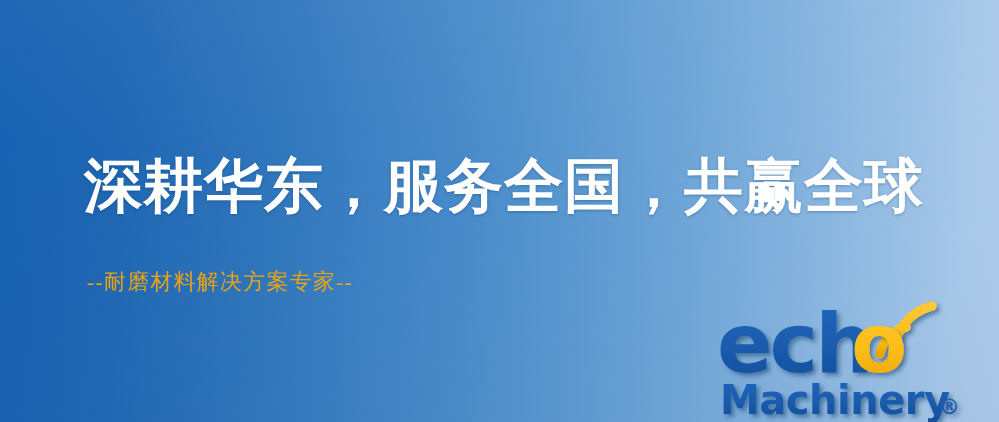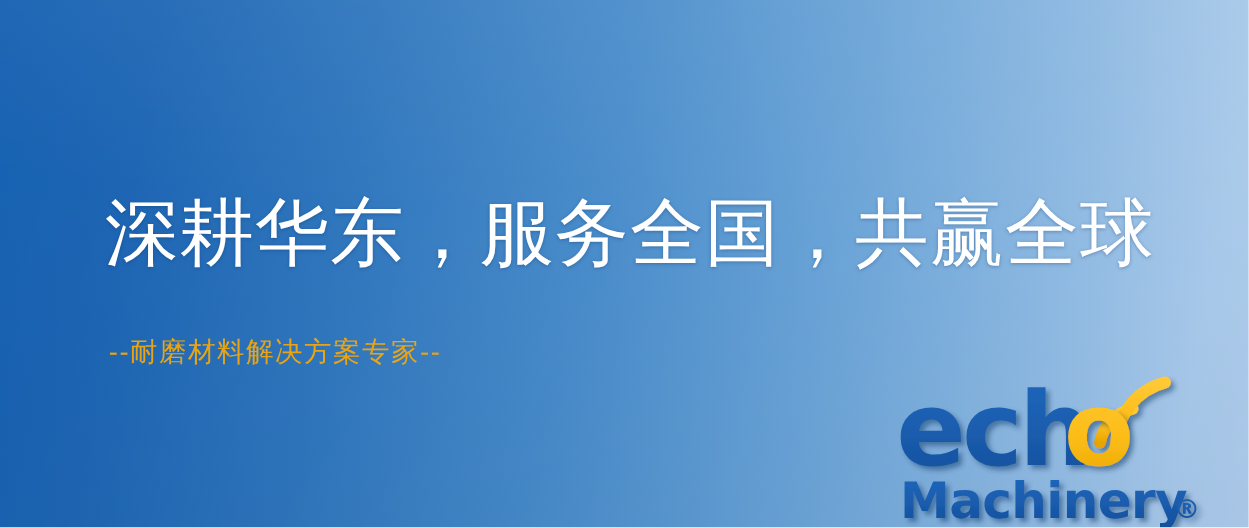--- a/index.html
+++ b/index.html
@@ -36,27 +36,28 @@
     left: 84px;
     top: 152px;
     font-family: "DejaVu Serif", "Liberation Serif", serif;
     font-size: 59px;
     line-height: 68px;
     letter-spacing: 1px;
     color: #ffffff;
     white-space: nowrap;
     text-shadow: 0 1px 3px rgba(10,50,100,0.35);
     z-index: 3;
+    font-weight: bold;
   }
 
   .subtitle {
     position: absolute;
     left: 87px;
     top: 268px;
-    font-family: Liberation Sans, sans-serif;
+    font-family: Liberation Serif, serif;
     font-size: 22px;
     line-height: 28px;
     letter-spacing: 1.2px;
     color: #e9a416;
     white-space: nowrap;
     z-index: 3;
   }
 
   
   .logo {

